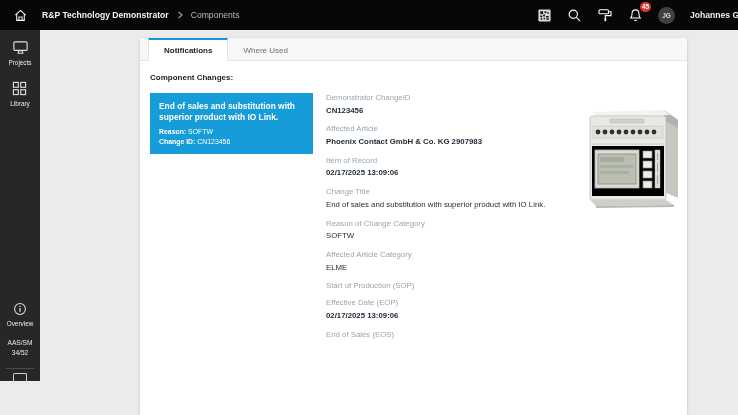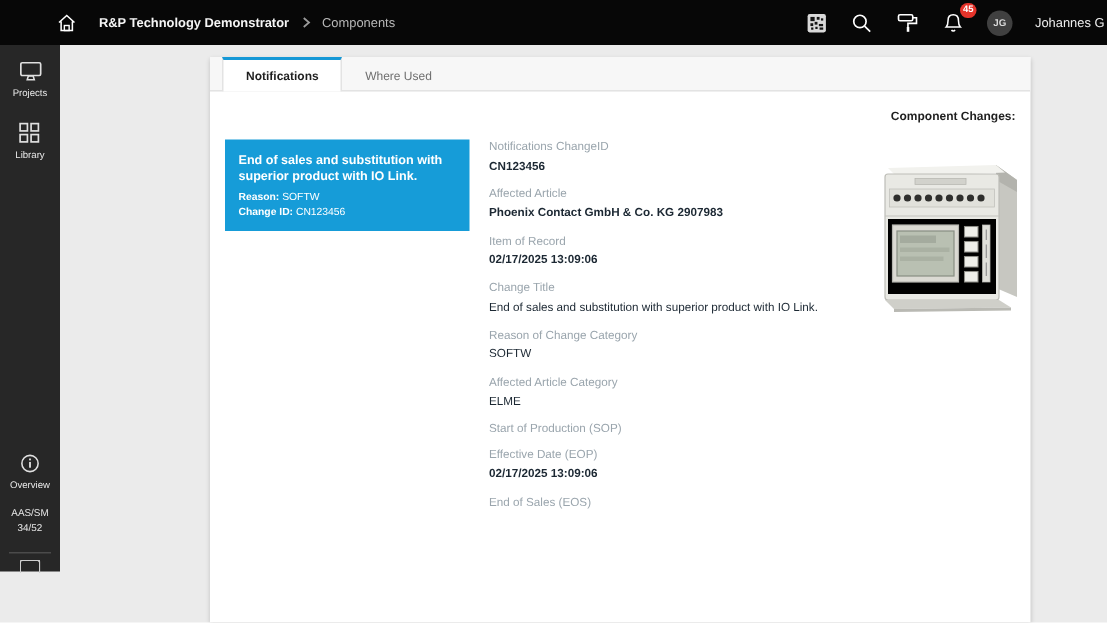--- a/index.html
+++ b/index.html
@@ -1,33 +1,33 @@
 <!DOCTYPE html>
 <html><head>
 <meta charset="utf-8">
 <style>
   * { box-sizing: border-box; margin: 0; padding: 0; }
   html,body { width:738px; height:415px; overflow:hidden; }
   body { font-family:"Liberation Sans", sans-serif; background:#ebebeb; position:relative; }
 
   
-  .topbar { height:30px; background:#070707; display:flex; align-items:center; color:#fff;padding-left:24px; }
+  .topbar { height:30px; background:#070707; display:flex; align-items:center; color:#fff; }
   .home-btn { width:40px; display:flex; justify-content:center; align-items:center; cursor:pointer; flex:none; }
   .breadcrumb { display:flex; align-items:center; gap:7px; margin-left:2px; }
   .crumb-app { font-size:8.6px; font-weight:700; color:#f5f5f5; cursor:pointer; }
   .crumb-page { font-size:8.6px; color:#b9b9b9; }
   .topbar-right { margin-left:auto; display:flex; align-items:center; gap:15px; }
   .icon-btn { display:flex; align-items:center; justify-content:center; cursor:pointer; }
   .bell-wrap { position:relative; }
   .badge { position:absolute; top:-6px; right:-8px; min-width:11px; height:10px; background:#e5332a;
            border-radius:6px; color:#fff; font-size:6.3px; font-weight:700; display:flex;
            align-items:center; justify-content:center; padding:0 2px; }
   .avatar { width:17px; height:17px; border-radius:50%; background:#404040; color:#d9d9d9;
             font-size:6.5px; font-weight:700; display:flex; align-items:center; justify-content:center; cursor:pointer; }
-  .username { font-size:8.6px; color:#eee; white-space:nowrap; width:48px; overflow:hidden; }
+  .username { font-size:8.6px; color:#eee; white-space:nowrap; width:48px; overflow:hidden;font-weight:bold; }
 
   
   .body-row { display:flex; height:351px; }
   .sidebar { width:40px; background:#272727; display:flex; flex-direction:column; align-items:center;
              padding-top:10px; flex:none; }
   .side-item { display:flex; flex-direction:column; align-items:center; gap:4px; margin-bottom:15px; cursor:pointer; }
   .side-label { font-size:6.4px; color:#e8e8e8; }
   .sidebar-bottom { margin-top:auto; display:flex; flex-direction:column; align-items:center; width:100%; }
   .aas { font-size:6.6px; color:#e8e8e8; text-align:center; line-height:1.6; margin:11px 0 6px; }
   .side-divider { width:28px; border-top:1px solid #4b4b4b; margin:3px 0 4px; }
@@ -38,21 +38,21 @@
           box-shadow:0 1px 3px rgba(0,0,0,.18); overflow:hidden; }
 
   
   .tabstrip { display:flex; background:#f7f7f7; border-bottom:1px solid #e3e3e3; height:23px; padding-left:8px; }
   .tab { font-size:8px; padding:0 15px; display:flex; align-items:center; color:#6f6f6f;
          border-top:2px solid transparent; cursor:pointer; }
   .tab.active { background:#fff; color:#1f1f1f; font-weight:700; border-top:2px solid #1598d6;
                 border-left:1px solid #e3e3e3; border-right:1px solid #e3e3e3; margin-bottom:-1px; }
 
   .card-body { padding:9px 10px 0 10px; }
-  .section-label { font-size:8px; font-weight:700; color:#1f1f1f; margin:3px 0 11px;text-align:right; }
+  .section-label { font-size:8px; font-weight:700; color:#1f1f1f; margin:3px 0 11px; }
 
   .columns { display:flex; align-items:flex-start; }
 
   
   .notif-col { width:163px; flex:none; }
   .blue-card { background:#169cd8; color:#fff; padding:8px 9px 7px; cursor:pointer; }
   .blue-title { font-size:8.4px; font-weight:700; line-height:1.32; margin-bottom:4px; }
   .blue-meta { font-size:6.9px; line-height:1.45; }
   .blue-meta .k { font-weight:700; }
 
@@ -190,21 +190,21 @@
               <div class="blue-meta">
                 <span class="k">Change ID:</span>
                 <span>CN123456</span>
               </div>
             </div>
           </div>
 
           <div class="pcn-col">
             <div>
                 <div class="field">
-                  <div class="field-label">Notifications ChangeID</div>
+                  <div class="field-label">Demonstrator ChangeID</div>
                   <div class="field-value bold">CN123456</div>
                 </div>
                 <div class="field">
                   <div class="field-label">Affected Article</div>
                   <div class="field-value bold">Phoenix Contact GmbH &amp; Co. KG 2907983</div>
                 </div>
                 <div class="field">
                   <div class="field-label">Item of Record</div>
                   <div class="field-value bold">02/17/2025 13:09:06</div>
                 </div>

